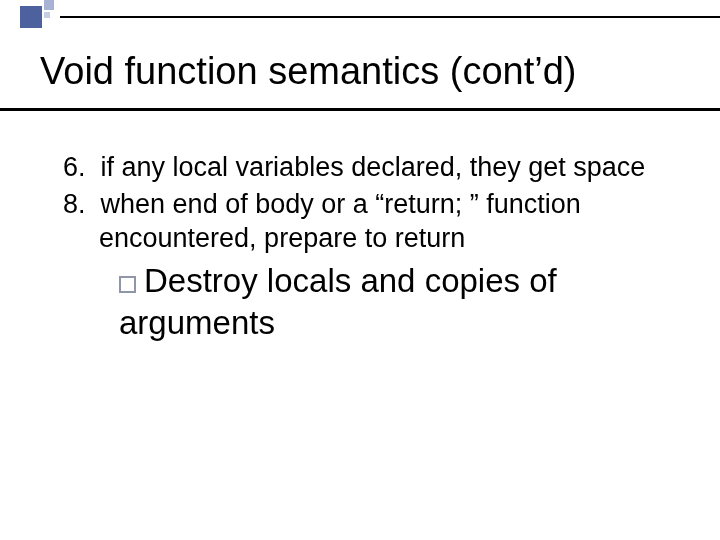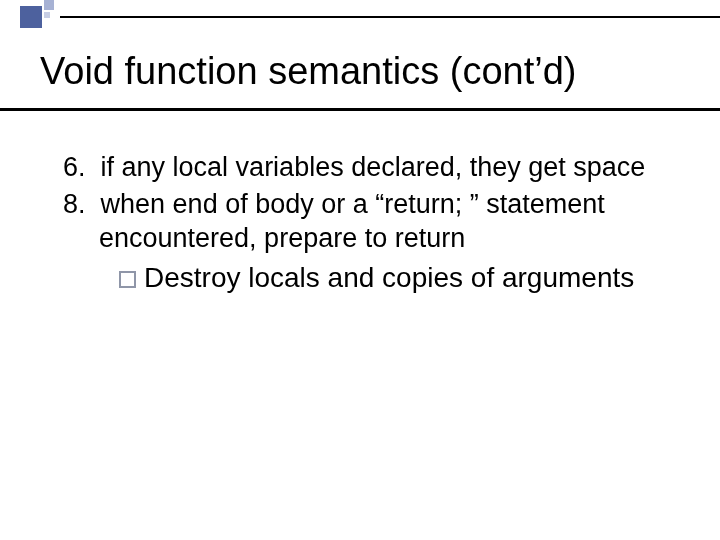--- a/index.html
+++ b/index.html
@@ -91,21 +91,21 @@
   .item.indent1 {
     padding-left: 36px;
     text-indent: -36px;
   }
   .item.noindent {
     padding-left: 0;
     text-indent: 0;
   }
   .sub {
     padding-left: 56px;
-    font-size: 28px;
+    font-size: 33px;
     margin-top: 4px;
     margin-bottom: 6px;
   }
   .sub .box {
     display: inline-block;
     width: 13px;
     height: 13px;
     border: 2px solid #8f96a8;
     margin-right: 8px;
     position: relative;
@@ -128,21 +128,21 @@
   <div class="underline"></div>
 
   <div class="body">
 
     <div class="item indent1">
       <span class="num">6.</span>&nbsp;&nbsp;<span>if any local variables declared, they get space</span>
     </div>
 
 
     <div class="item indent1">
-      <span class="num">8.</span>&nbsp;&nbsp;<span>when end of body or a “return; ” statement encountered, prepare to return</span>
+      <span class="num">8.</span>&nbsp;&nbsp;<span>when end of body or a “return; ” function encountered, prepare to return</span>
     </div>
 
     <div class="sub">
       <span class="box"></span><span>Destroy locals and copies of arguments</span>
     </div>
 
 
   </div>
 
 </div>

